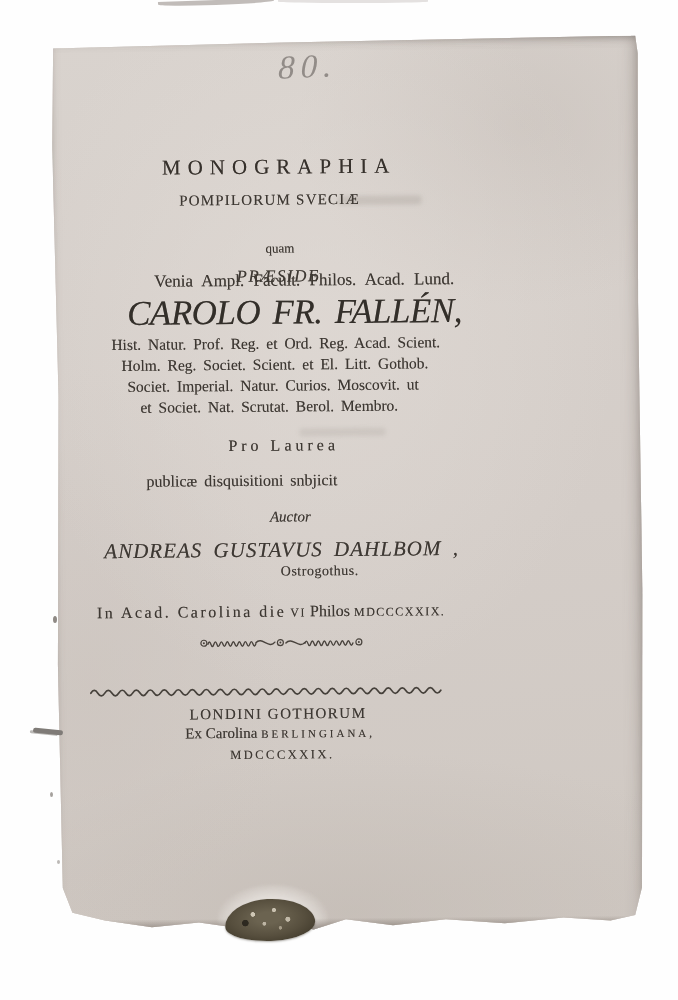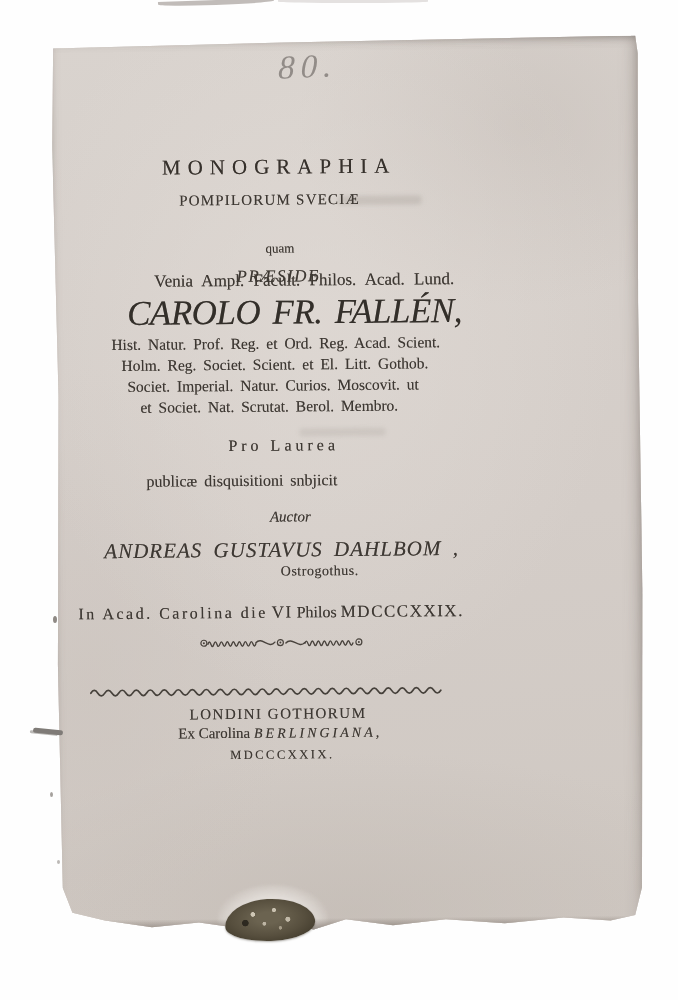--- a/index.html
+++ b/index.html
@@ -92,26 +92,26 @@
   .l-titles .t2{transform:translateX(-6px);}
   .l-titles .t3{transform:translateX(-8px);}
   .l-titles .t4{transform:translateX(-12px);}
   .l-prolaurea{top:398px;font-size:16px;letter-spacing:4px;transform:translateX(2px);}
   .l-publicae{top:433px;font-size:16px;word-spacing:3px;transform:translateX(-40px);}
   .l-auctor{top:470px;font-size:15px;font-style:italic;transform:translateX(8px);}
   .l-author{top:499px;font-size:21px;font-style:italic;letter-spacing:1px;word-spacing:5px;transform:translateX(-1px);}
   .l-ostro{top:525px;font-size:14px;letter-spacing:.5px;transform:translateX(37px);}
   .l-defense{top:564px;font-size:16px;transform:translateX(-12px);}
   .l-defense .pfx{letter-spacing:2.5px;}
-  .l-defense .sc{font-size:17px;letter-spacing:1.5px;}
+  .l-defense .sc{font-size:12px;letter-spacing:1.5px;}
   .ornament{position:absolute;left:143px;top:596px;}
   .wavy{position:absolute;left:33px;top:646px;}
   .l-city{top:667px;font-size:15px;letter-spacing:1.5px;transform:translateX(-6px);}
   .l-officina{top:686px;font-size:15px;transform:translateX(-4px);}
-  .l-officina .sp-caps{font-size:14px;letter-spacing:3px;font-style:italic;}
+  .l-officina .sp-caps{font-size:11px;letter-spacing:3px;}
   .l-year{top:709px;font-size:12.5px;letter-spacing:2.5px;transform:translateX(-2px);}
 </style>
 </head>
 <body>
 
 <div class="photo">
 
   <div class="top-sliver"></div>
   <div class="top-sliver2"></div>
 

